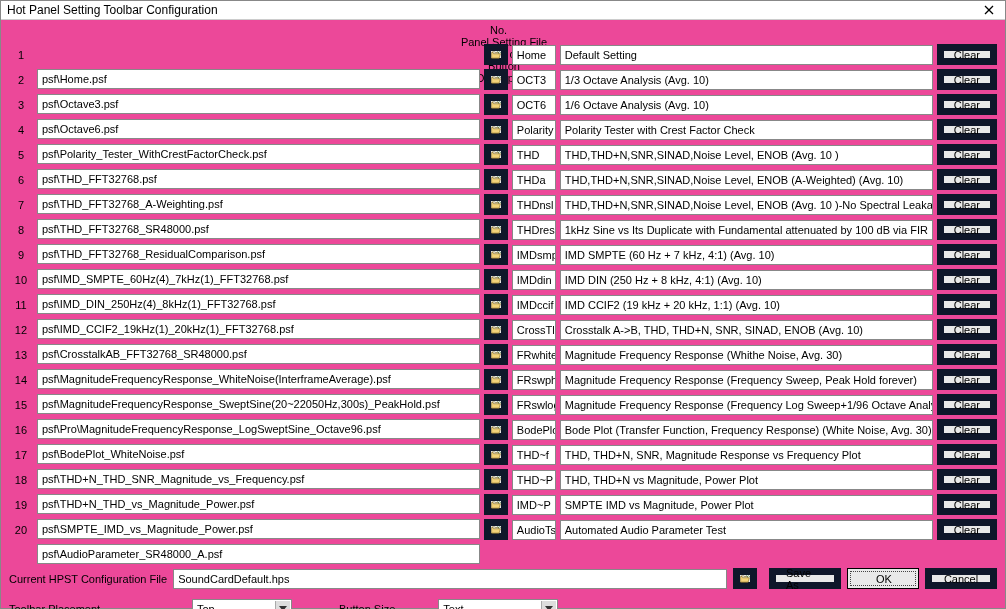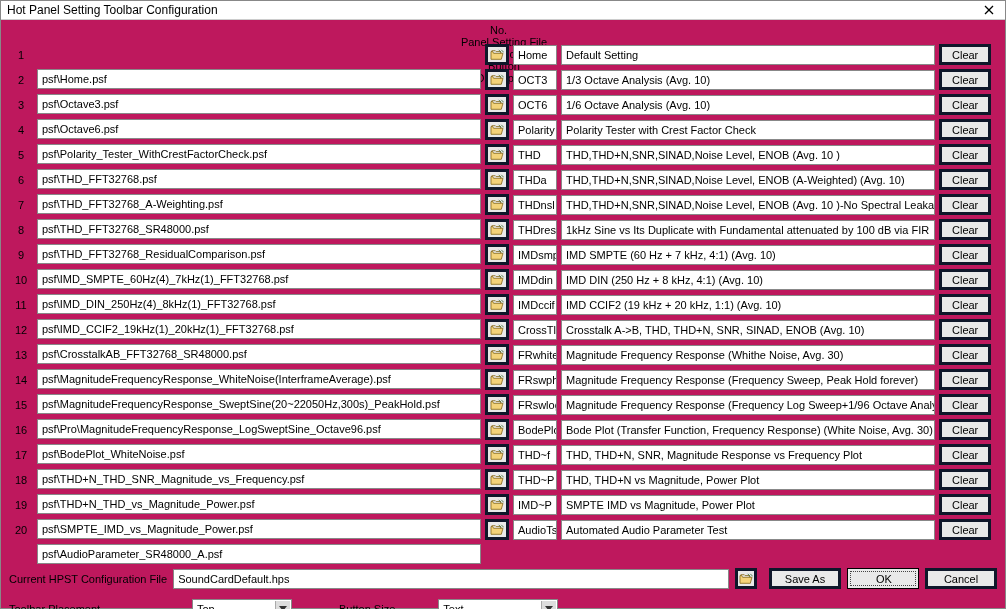--- a/index.html
+++ b/index.html
@@ -10,21 +10,21 @@
     background: #f0f0f0;
     color: #000;
     width: 1006px;
     height: 609px;
     overflow: hidden;
   }
   .window {
     width: 1006px;
     height: 609px;
     border: 1px solid #888;
-    background: #be185d;
+    background: #ec4899;
     display: flex;
     flex-direction: column;
   }
   .title-bar {
     height: 22px;
     display: flex;
     align-items: center;
     justify-content: space-between;
     padding: 0 2px 0 6px;
     background: #fff;
@@ -70,21 +70,21 @@
     font: inherit;
     overflow: hidden;
     white-space: nowrap;
     display: flex;
     align-items: center;
   }
   .psf-field { width: 444px; margin-top: 48px; }
   .btxt-field { width: 44px; }
   .desc-field { width: 374px; }
   .icon-btn, .btn {
-    border: 3px solid #0f172a;
+    border: 7px solid #0f172a;
     background: #e9e9e9;
     height: 21px;
     display: flex;
     align-items: center;
     justify-content: center;
     cursor: default;
     font: inherit;
   }
   .icon-btn { width: 24px; }
   .btn { padding: 0 10px; min-width: 44px; }

